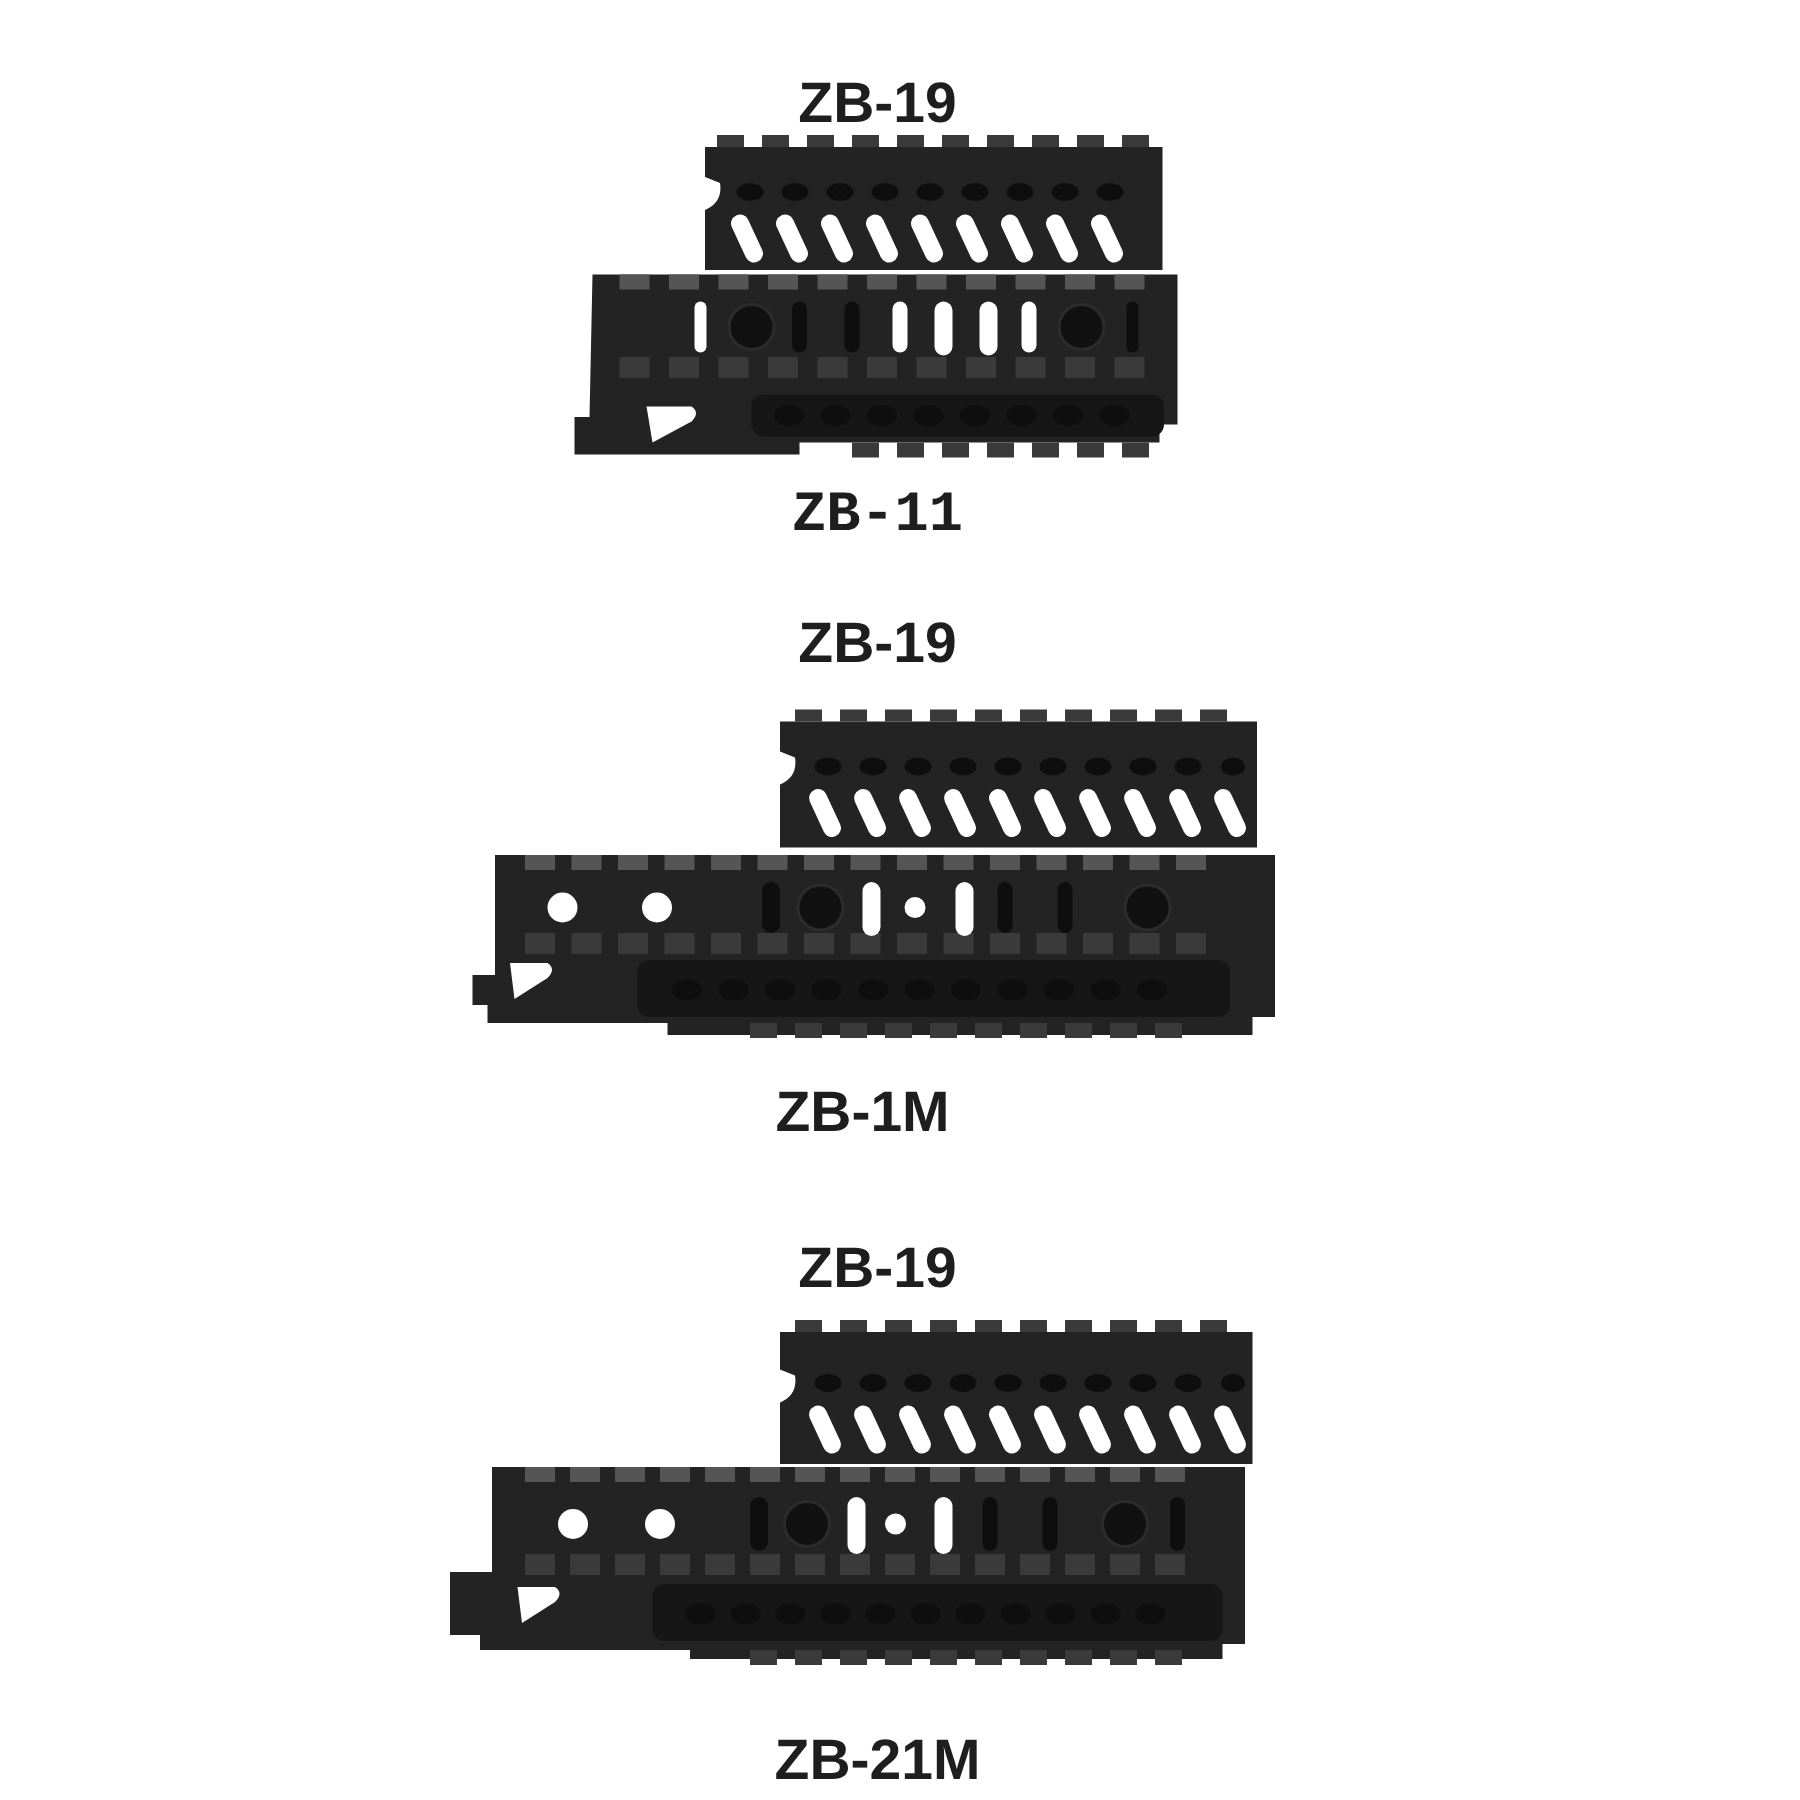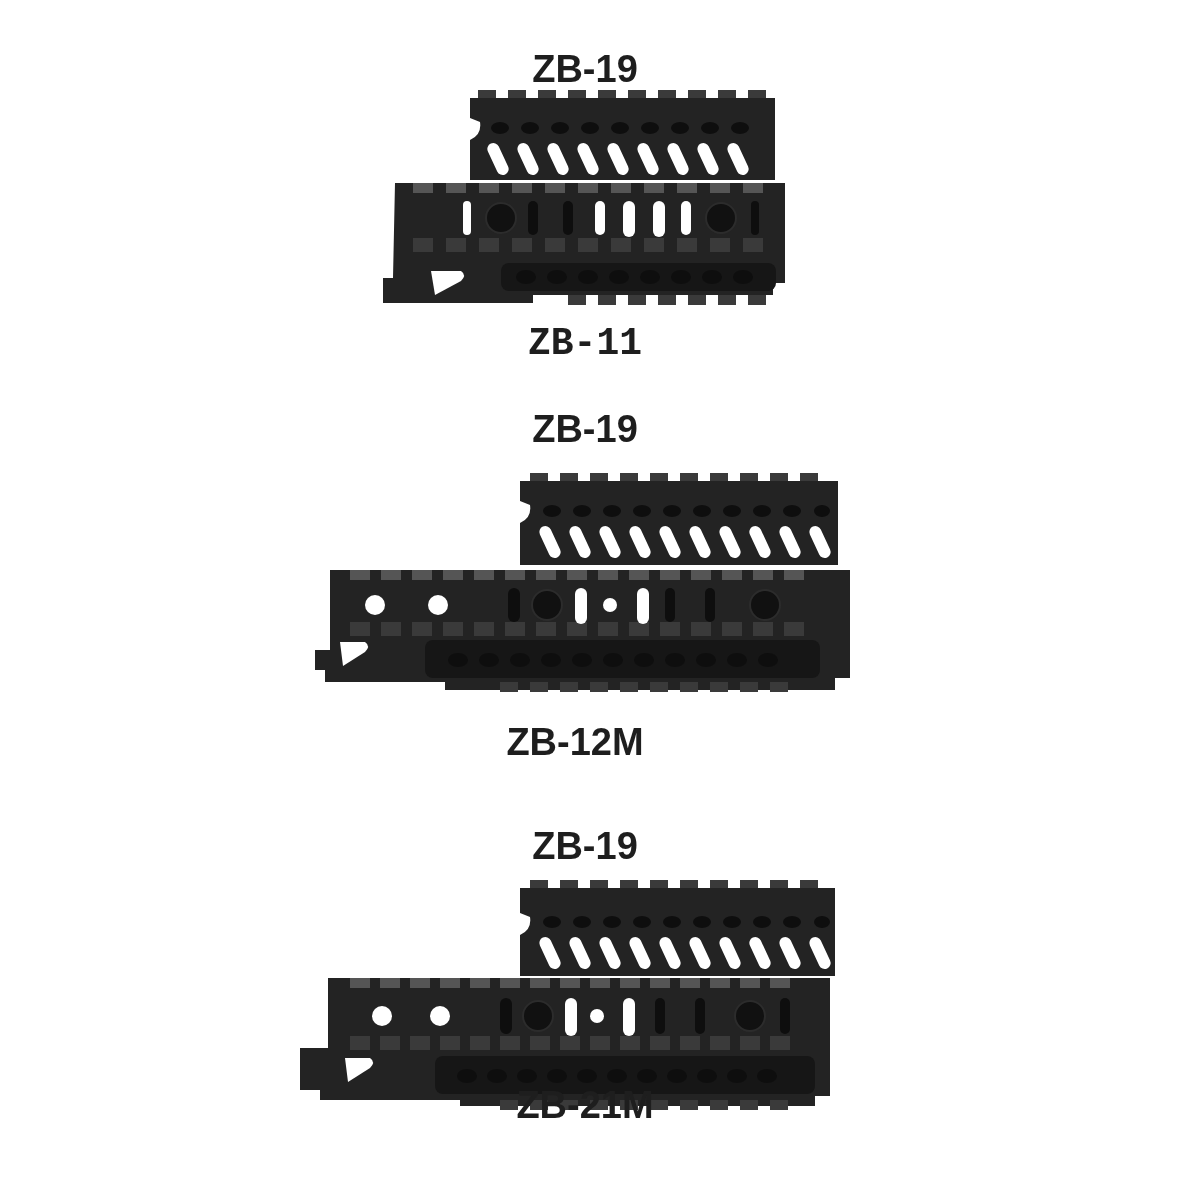--- a/index.html
+++ b/index.html
@@ -232,21 +232,21 @@
       <rect class="tooth" x="275" y="112" width="18" height="10"></rect>
     <rect class="tooth" x="305" y="112" width="18" height="10"></rect>
       <rect class="tooth" x="335" y="112" width="18" height="10"></rect>
     <rect class="tooth" x="365" y="112" width="18" height="10"></rect>
       <rect class="tooth" x="395" y="112" width="18" height="10"></rect>
     <rect class="tooth" x="425" y="112" width="18" height="10"></rect>
       <rect class="tooth" x="455" y="112" width="18" height="10"></rect>
   </g>
 </svg>
 
-<div class="label" style="left:575px; top:723px;">ZB-12M</div>
+<div class="label" style="left:575px; top:723px;">ZB-1M</div>
 
 <div class="label" style="left:585px; top:827px;">ZB-19</div>
 
 <svg class="part" style="left:520px; top:880px;" width="320" height="98" viewBox="0 0 320 98">
   <g>
     <rect class="tooth" x="10" y="0" width="18" height="8"></rect>
       <rect class="tooth" x="40" y="0" width="18" height="8"></rect>
     <rect class="tooth" x="70" y="0" width="18" height="8"></rect>
       <rect class="tooth" x="100" y="0" width="18" height="8"></rect>
     <rect class="tooth" x="130" y="0" width="18" height="8"></rect>
@@ -350,13 +350,13 @@
       <rect class="tooth" x="290" y="122" width="18" height="10"></rect>
     <rect class="tooth" x="320" y="122" width="18" height="10"></rect>
       <rect class="tooth" x="350" y="122" width="18" height="10"></rect>
     <rect class="tooth" x="380" y="122" width="18" height="10"></rect>
       <rect class="tooth" x="410" y="122" width="18" height="10"></rect>
     <rect class="tooth" x="440" y="122" width="18" height="10"></rect>
       <rect class="tooth" x="470" y="122" width="18" height="10"></rect>
   </g>
 </svg>
 
-<div class="label" style="left:585px; top:1086px;">ZB-21M</div>
+<div class="label" style="left:585px; top:1155px;">ZB-21M</div>
 
 </body></html>

